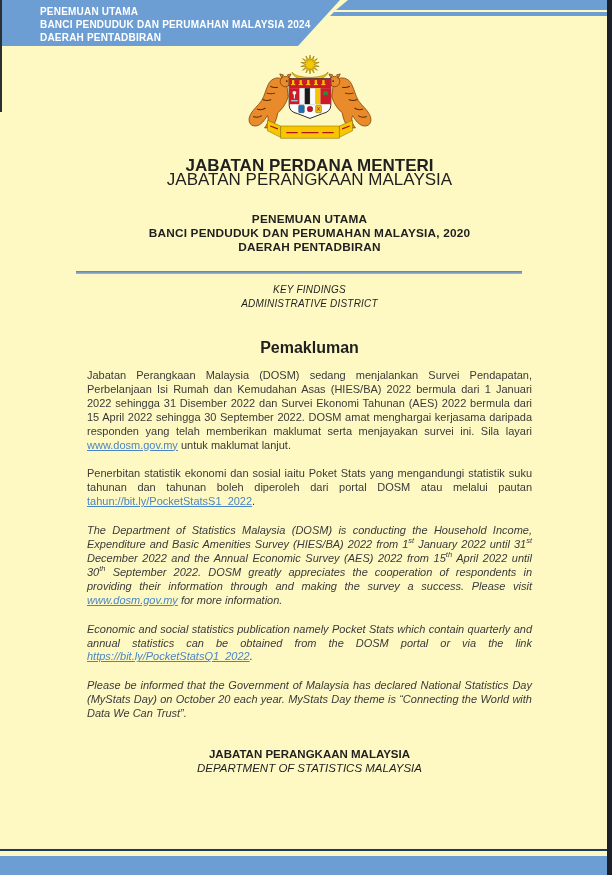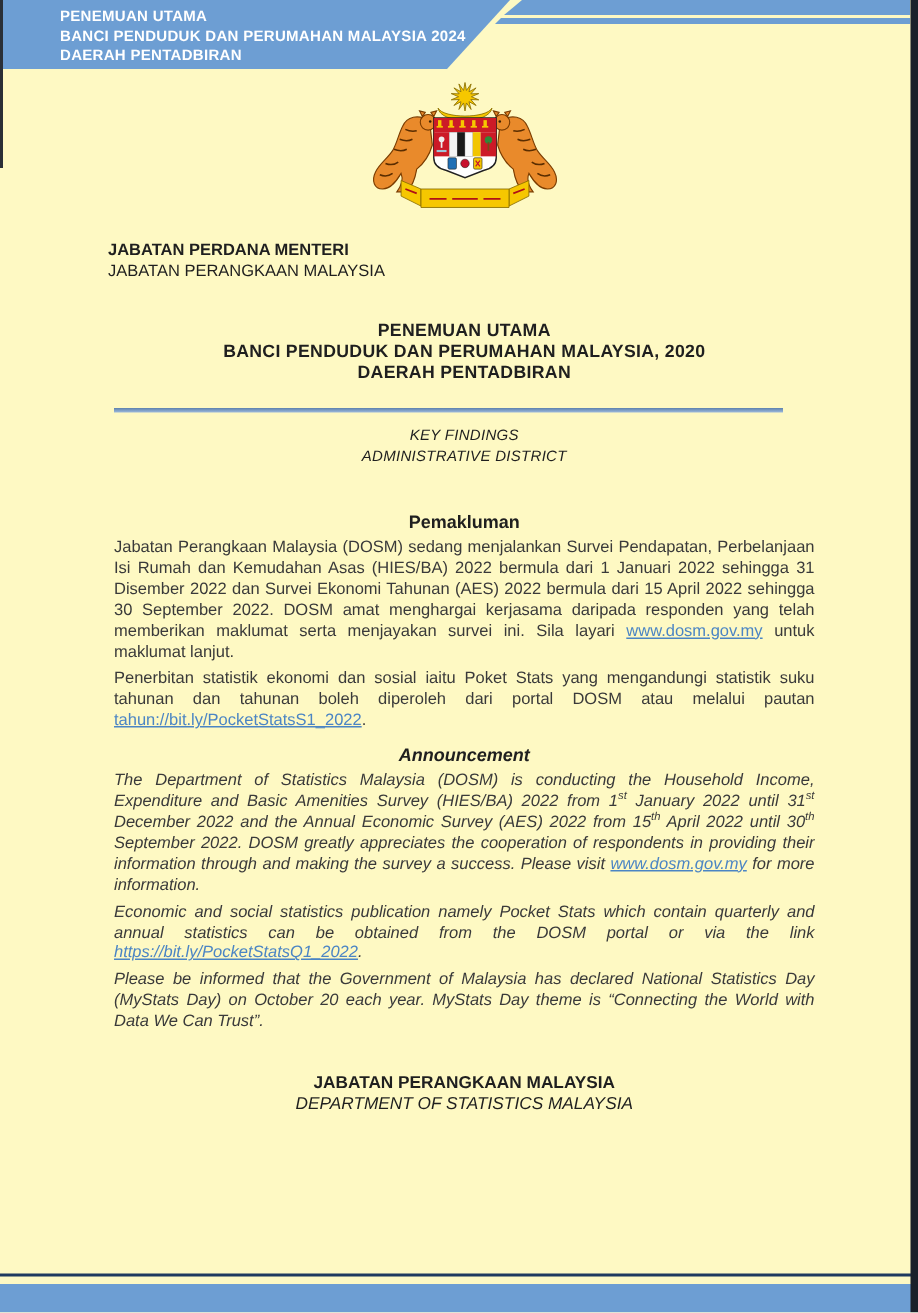--- a/index.html
+++ b/index.html
@@ -27,32 +27,32 @@
     clip-path:polygon(4px 0, 100% 0, 100% 100%, 0 100%);
   }
   .right-edge{position:absolute; top:0; right:0; width:5px; height:875px; background:#1A212A; z-index:6;}
   .left-shadow{position:absolute; top:0; left:0; width:2px; height:112px; background:#2A2F36; z-index:6;}
   .bottom-navy{position:absolute; left:0; top:849px; width:100%; height:2px; background:#1E3A5E;}
   .bottom-band{position:absolute; left:0; top:856px; width:100%; height:19px; background:#6D9ED3;}
 
   
   .content{position:absolute; left:72px; top:52px; width:475px;}
   .crest{text-align:center; margin:0;}
-  .agency{font-size:11px; line-height:14px; color:#1f1f1f; margin-top:8px;}
+  .agency{text-align:center; font-size:17px; line-height:14px; color:#1f1f1f; margin-top:8px;}
   .agency .l1{font-weight:700;}
   .title-ms{text-align:center; font-weight:700; font-size:11.8px; line-height:14px;
             color:#1f1f1f; margin-top:25px; letter-spacing:0.2px;}
   .divider{margin:17px 0 0 4px; width:446px; height:3px;
            background:linear-gradient(#5d82ad,#9db9dc);}
   .title-en{text-align:center; font-weight:400; font-style:italic; font-size:10px;
             line-height:14px; margin-top:9px; color:#1f1f1f; letter-spacing:0.2px;}
-  .sec-head{text-align:center; font-weight:700; font-size:12px; line-height:13px;
+  .sec-head{text-align:center; font-weight:700; font-size:16px; line-height:13px;
             margin-top:30px; color:#1f1f1f;}
   .sec-head.en{font-style:italic; margin-top:9px;}
-  p.body{margin:4px; text-align:justify; font-size:11px; line-height:13.9px; color:#3a3a3a;}
+  p.body{margin:15px; text-align:justify; font-size:11px; line-height:13.9px; color:#3a3a3a;}
   p.italic{font-style:italic;}
   .ms1{margin-top:13px;} .ms2{margin-top:8px;} .ms3{margin-top:12px;}
   .en1{margin-top:12px;} .en2{margin-top:17px;} .en3{margin-top:13px;}
   a.doc-link{color:#4B85C4; text-decoration:underline; cursor:pointer;}
   sup{font-size:7.5px; line-height:0;}
   .quote-it{font-style:italic;}
   .footer{text-align:center; margin-top:26px; font-size:11.5px; line-height:14px; color:#1f1f1f;}
   .footer .l1{font-weight:700;}
   .footer .l2{font-style:italic;}
 </style>
@@ -151,21 +151,20 @@
       <div>ADMINISTRATIVE DISTRICT</div>
     </div>
 
     <div class="sec-head">Pemakluman</div>
 
     <p class="body ms1"><span>Jabatan Perangkaan Malaysia (DOSM) sedang menjalankan Survei Pendapatan, Perbelanjaan Isi Rumah dan Kemudahan Asas (HIES/BA) 2022 bermula dari 1 Januari 2022 sehingga 31 Disember 2022 dan Survei Ekonomi Tahunan (AES) 2022 bermula dari 15 April 2022 sehingga 30 September 2022. DOSM amat menghargai kerjasama daripada responden yang telah memberikan maklumat serta menjayakan survei ini. Sila layari </span><a class="doc-link">www.dosm.gov.my</a><span> untuk maklumat lanjut.</span></p>
 
     <p class="body ms2"><span>Penerbitan statistik ekonomi dan sosial iaitu Poket Stats yang mengandungi statistik suku tahunan dan tahunan boleh diperoleh dari portal DOSM atau melalui pautan </span><a class="doc-link">tahun://bit.ly/PocketStatsS1_2022</a><span>.</span></p>
 
 
-    <div class="sec-head en">Announcement</div>
 
     <p class="body italic en1"><span>The Department of Statistics Malaysia (DOSM) is conducting the Household Income, Expenditure and Basic Amenities Survey (HIES/BA) 2022 from 1</span><sup>st</sup><span> January 2022 until 31</span><sup>st</sup><span> December 2022 and the Annual Economic Survey (AES) 2022 from 15</span><sup>th</sup><span> April 2022 until 30</span><sup>th</sup><span> September 2022. DOSM greatly appreciates the cooperation of respondents in providing their information through and making the survey a success. Please visit </span><a class="doc-link">www.dosm.gov.my</a><span> for more information.</span></p>
 
     <p class="body italic en2"><span>Economic and social statistics publication namely Pocket Stats which contain quarterly and annual statistics can be obtained from the DOSM portal or via the link </span><a class="doc-link">https://bit.ly/PocketStatsQ1_2022</a><span>.</span></p>
 
     <p class="body italic en3">Please be informed that the Government of Malaysia has declared National Statistics Day (MyStats Day) on October 20 each year. MyStats Day theme is “Connecting the World with Data We Can Trust”.</p>
 
     <div class="footer">
       <div class="l1">JABATAN PERANGKAAN MALAYSIA</div>
       <div class="l2">DEPARTMENT OF STATISTICS MALAYSIA</div>

